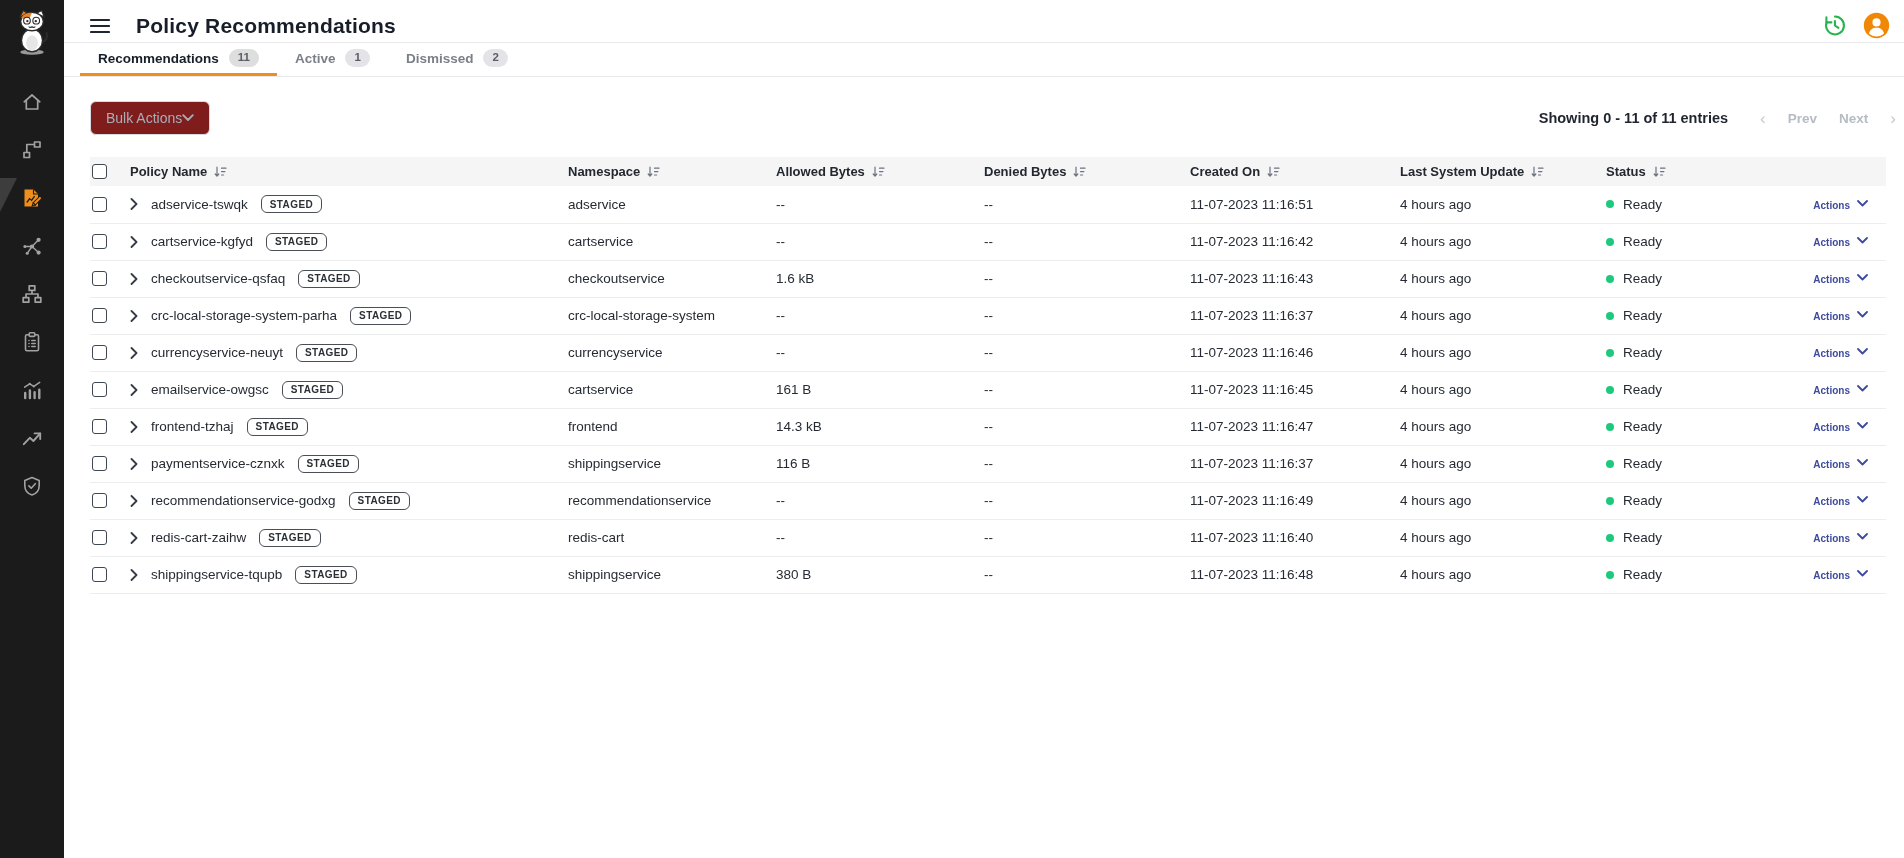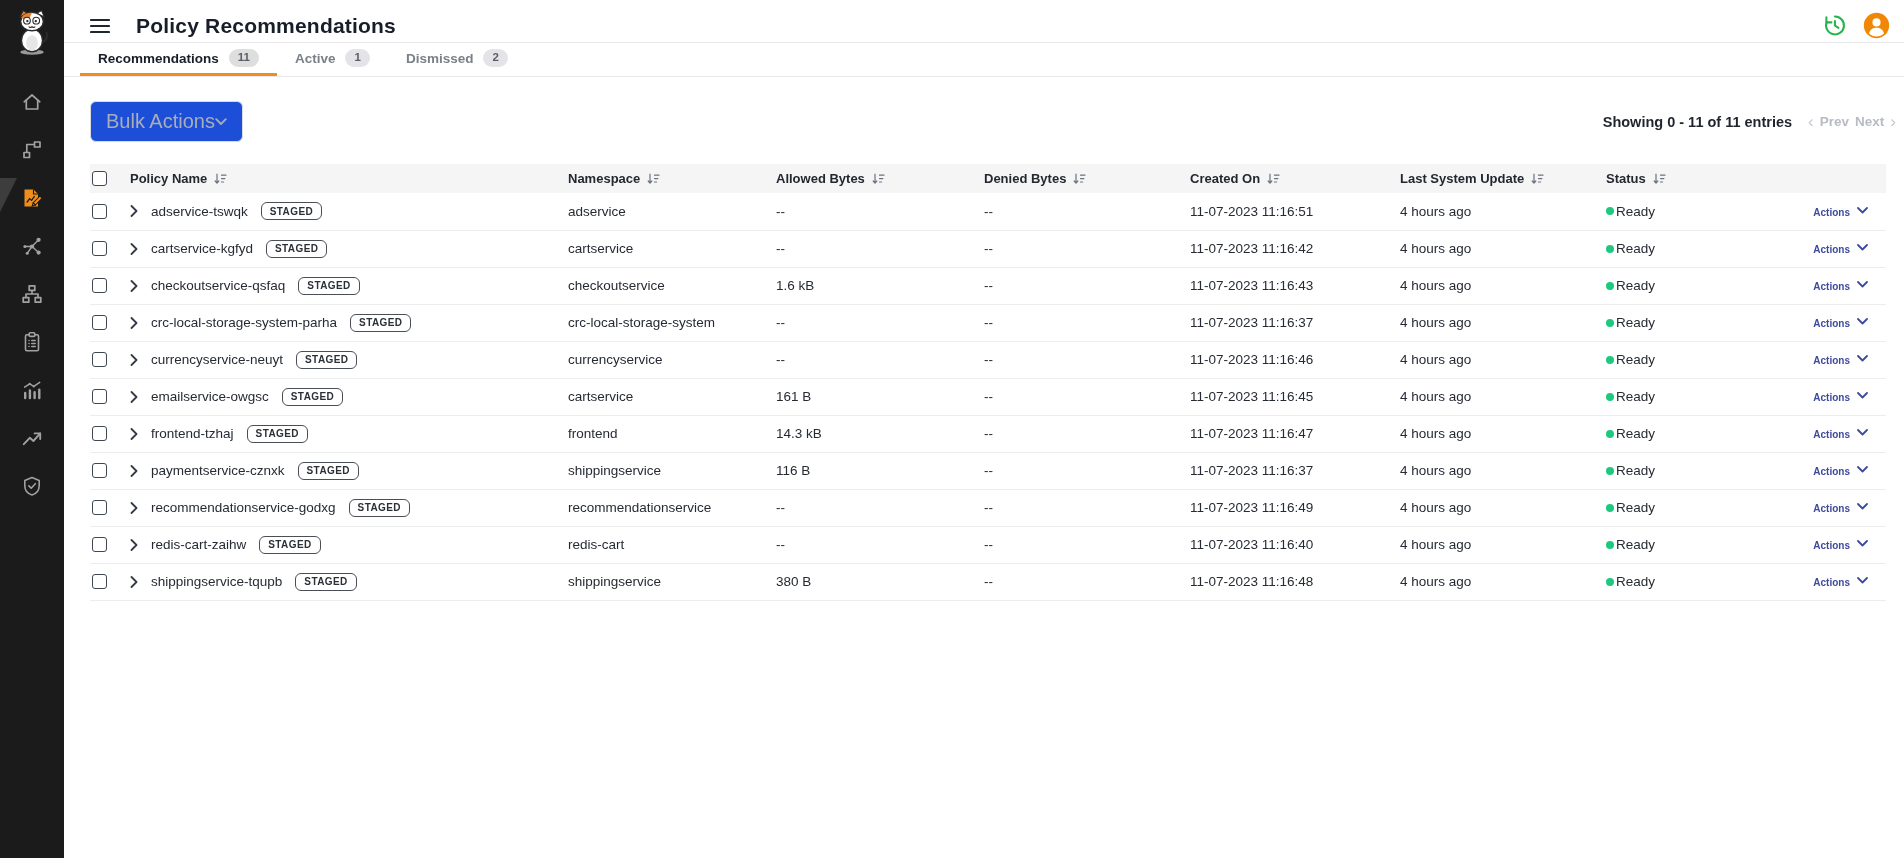--- a/index.html
+++ b/index.html
@@ -42,24 +42,24 @@
   .tab.active .tab-count { background:#dededf; }
 
   .desc-row { display:flex; justify-content:space-between; align-items:center;
     margin:38px 58px 0 26px; }
   .description { font-size:15px; color:#353c49; }
   .global-settings { font-size:14.5px; font-weight:700; color:var(--navy,#1c2d78);
     cursor:pointer; text-decoration:none; }
 
   .toolbar { display:flex; justify-content:space-between; align-items:center;
     margin:24px 8px 0 26px; }
-  .bulk-btn { display:flex; align-items:center; background:#1d4ed8;
-    border:1px solid #d8dbdf; border-radius:6px; padding:8px 15px; font-size:20px;
+  .bulk-btn { display:flex; align-items:center; background:#7f1d1d;
+    border:1px solid #d8dbdf; border-radius:6px; padding:8px 15px; font-size:14px;
     color:#a8aeb8; font-family:inherit; cursor:default; }
-  .pager { display:flex; align-items:center; gap:6px; }
+  .pager { display:flex; align-items:center; gap:22px; }
   .pager-summary { font-size:14.5px; font-weight:700; color:#1f242e; margin-right:10px; }
   .pager-chev { color:#c4c8cf; font-size:17px; line-height:1; }
   .pager-btn { font-size:13.5px; font-weight:700; color:#b7bcc4; cursor:default; }
 
   
   table { table-layout:fixed; width:1796px; margin:22px 18px 0 26px; border-collapse:collapse; }
   col.select{width:40px} col.policy{width:438px} col.namespace{width:208px}
   col.allowed{width:208px} col.denied{width:206px} col.created{width:210px}
   col.updated{width:206px} col.status{width:140px} col.actions{width:auto}
 
@@ -70,21 +70,21 @@
   td { border-bottom:1px solid #ededee; height:37px; padding:0 8px 0 0; font-size:13.5px;
     color:#262b33; vertical-align:middle; }
   .c-select, th.t-select { padding-left:2px; }
   input[type=checkbox] { appearance:none; width:15px; height:15px; border:1.6px solid #3f4752;
     border-radius:3px; background:#fff; cursor:pointer; display:block; }
   .c-policy .cellflex { display:flex; align-items:center; gap:13px; }
   .chev { display:flex; cursor:pointer; }
   .pname { font-weight:500; }
   .badge { border:1.2px solid #4a4f57; border-radius:6px; padding:2.5px 8px; font-size:10px;
     font-weight:700; color:#2b3036; letter-spacing:.4px; white-space:nowrap; }
-  .statusflex { display:flex; align-items:center; gap:2px; }
+  .statusflex { display:flex; align-items:center; gap:9px; }
   .dot { width:8px; height:8px; border-radius:50%; background:var(--ready,#1ec97e); }
   .c-actions { text-align:right; padding-right:18px; }
   .actions-link { display:inline-flex; align-items:flex-start; gap:7px; font-size:10px;
     font-weight:700; color:var(--link,#3d4a9e); cursor:pointer; }
   .sort-ic { display:flex; cursor:pointer; }
 </style>
 </head>
 <body>
 
 <div class="app">

